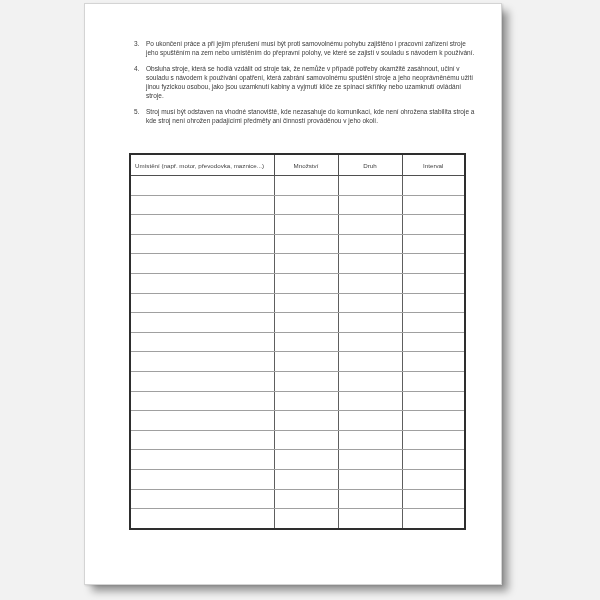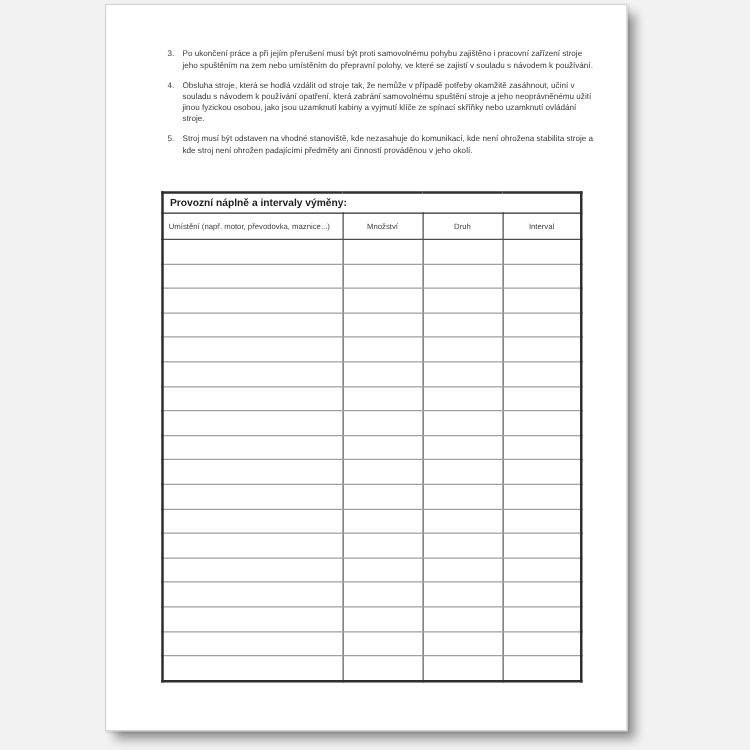--- a/index.html
+++ b/index.html
@@ -93,23 +93,20 @@
     </div>
 
     <table class="fluids-table">
       <colgroup>
         <col style="width:144px">
         <col style="width:64px">
         <col style="width:64px">
         <col style="width:63px">
       </colgroup>
       <thead>
-        <tr class="title-row">
-          <th colspan="4">Provozní náplně a intervaly výměny:</th>
-        </tr>
         <tr class="header-row">
           <th class="first">Umístění (např. motor, převodovka, maznice...)</th>
           <th>Množství</th>
           <th>Druh</th>
           <th>Interval</th>
         </tr>
       </thead>
       <tbody>
           <tr>
             <td></td>

